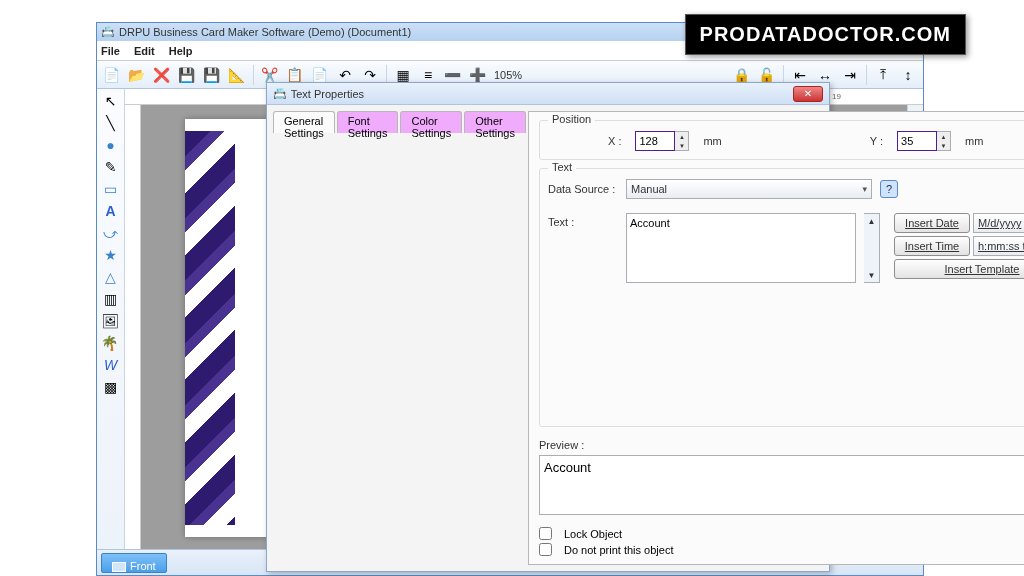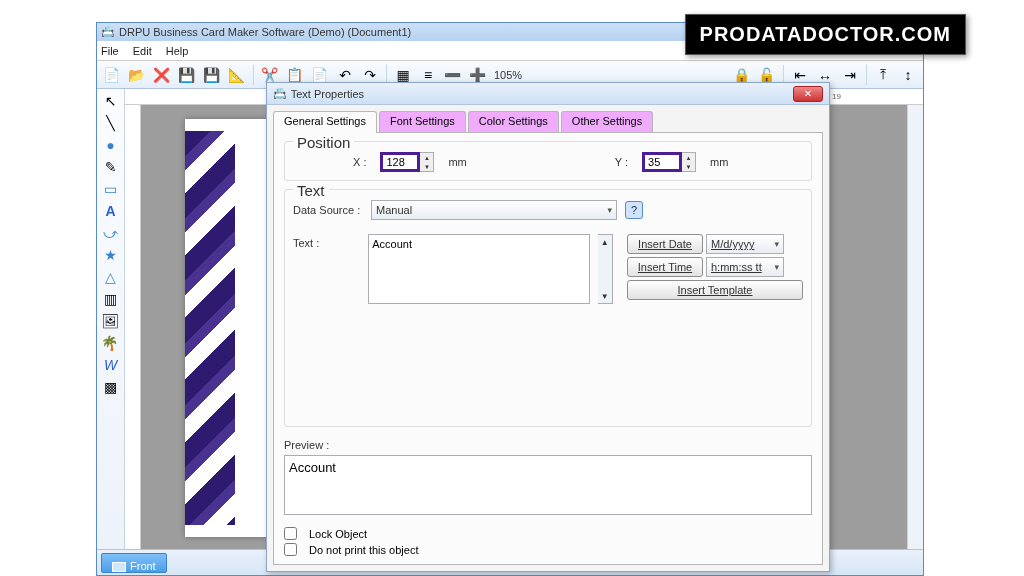--- a/index.html
+++ b/index.html
@@ -3,21 +3,21 @@
 <meta charset="utf-8">
 <style>
 * { box-sizing: border-box; margin: 0; padding: 0; font-family: "Segoe UI", Tahoma, sans-serif; }
 body { background: #fff; width: 1024px; height: 576px; overflow: hidden; position: relative; }
 
 .app-window { position: absolute; left: 96px; top: 22px; width: 828px; height: 554px; border: 1px solid #5a8bc8; background: #fff; display: flex; flex-direction: column; }
 
 .title-bar { height: 18px; background: linear-gradient(#cde0f7,#b5d2f0); display: flex; align-items: center; padding: 0 4px; font-size: 11px; color: #333; }
 .title-icon { width: 14px; height: 14px; margin-right: 4px; display: inline-block; }
 
-.menu-bar { height: 20px; display: flex; align-items: center; padding: 0 4px; font-size: 11px; border-bottom: 1px solid #ccc; gap: 14px; color: #222; }
+.menu-bar { height: 20px; display: flex; align-items: center; padding: 0 4px; font-size: 11px; border-bottom: 1px solid #ccc; gap: 14px; color: #222; font-weight: bold; }
 .menu-item { cursor: pointer; }
 
 .toolbar { height: 28px; background: linear-gradient(#fafcff,#e4eef9); border-bottom: 1px solid #b0c4de; display: flex; align-items: center; padding: 0 4px; gap: 3px; overflow: hidden; }
 .tb-btn { width: 22px; height: 22px; border: 1px solid transparent; display: flex; align-items: center; justify-content: center; font-size: 14px; cursor: pointer; border-radius: 2px; }
 .tb-sep { width: 1px; height: 20px; background: #c9d6e6; margin: 0 2px; }
 .zoom-text { font-size: 11px; color: #333; margin-left: 2px; }
 .toolbar-right { margin-left: auto; display: flex; align-items: center; gap: 3px; }
 
 .main-area { flex: 1; display: flex; background: #f0f0f0; }
 .left-tools { width: 28px; background: linear-gradient(#fafcff,#edf3fa); border-right: 1px solid #c7d4e4; display: flex; flex-direction: column; align-items: center; padding: 2px 0; gap: 2px; }
@@ -34,34 +34,34 @@
 .scroll-right { position:absolute; right:0; top:0; bottom:0; width:16px; background:#eef3fa; border-left:1px solid #c7d4e4;}
 
 .bottom-bar { height: 26px; background: linear-gradient(#e9f1fb,#d7e5f5); border-top: 1px solid #b0c4de; display: flex; align-items: center; padding: 0 4px; gap: 4px; }
 .front-tab { height: 20px; padding: 0 10px; background: linear-gradient(#7fc0f9,#4a9fe8); color: #fff; font-size: 11px; border: 1px solid #3a82c9; border-radius: 2px; display: flex; align-items: flex-end; gap: 4px; }
 .front-icon { width: 14px; height: 10px; background: #cfe6fb; border: 1px solid #fff; }
 
 
 .dialog { position: absolute; left: 266px; top: 82px; width: 564px; height: 490px; background: #f4f4f4; border: 1px solid #8ca6c9; box-shadow: 2px 2px 6px rgba(0,0,0,.25); display: flex; flex-direction: column; }
 .dlg-title { height: 22px; background: linear-gradient(#e8f1fc,#cfe0f5); display: flex; align-items: center; padding: 0 6px; font-size: 11px; color: #333; border-bottom: 1px solid #b0c4de; }
 .dlg-close { margin-left: auto; width: 30px; height: 16px; background: linear-gradient(#e88,#c33); border: 1px solid #a22; border-radius: 3px; color: #fff; font-size: 10px; display: flex; align-items: center; justify-content: center; cursor: pointer; }
-.dlg-body { flex: 1; padding: 6px; display: flex; flex-direction: column; }
+.dlg-body { flex: 1; padding: 6px; display: flex; flex-direction: row; }
 
 .tabs { display: flex; height: 22px; margin-bottom: -1px; }
 .tab { padding: 3px 10px; font-size: 11px; background: #f0abfc; border: 1px solid #b7b7b7; border-bottom: none; border-radius: 3px 3px 0 0; margin-right: 2px; cursor: pointer; }
 .tab.active { background: #fbfbfb; position: relative; z-index: 2; }
 .tab-panel { flex: 1; background: #fbfbfb; border: 1px solid #b7b7b7; padding: 8px 10px; display: flex; flex-direction: column; }
 
 .group-label { font-size: 11px; color: #333; margin-bottom: 4px; }
 .group-box { border: 1px solid #ddd; border-radius: 3px; padding: 10px 8px 8px; margin-bottom: 8px; position: relative; }
-.group-title { position: absolute; top: -8px; left: 8px; background: #fbfbfb; padding: 0 4px; font-size: 15px; color: #333; }
+.group-title { position: absolute; top: -8px; left: 8px; background: #fbfbfb; padding: 0 4px; font-size: 11px; color: #333; }
 
 .row { display: flex; align-items: center; gap: 8px; font-size: 11px; color: #333; }
 .spin { display: flex; align-items: center; }
-.spin input { width: 40px; height: 20px; border: 3px solid #4c1d95; font-size: 11px; padding: 0 3px; }
+.spin input { width: 40px; height: 20px; border: 1px solid #4c1d95; font-size: 11px; padding: 0 3px; }
 .spin-btns { width: 14px; height: 20px; border: 1px solid #abadb3; border-left: none; display: flex; flex-direction: column; }
 .spin-btns span { flex:1; font-size: 6px; display:flex; align-items:center; justify-content:center; background:#eee; cursor:pointer; }
 
 .sel { height: 20px; border: 1px solid #abadb3; background: linear-gradient(#fff,#e8edf3); font-size: 11px; padding: 0 18px 0 4px; display:flex; align-items:center; position:relative; cursor:pointer;}
 .sel::after { content:"▾"; position:absolute; right:4px; font-size:9px; color:#555;}
 .help-icon { width:18px; height:18px; border:1px solid #5a8bc8; border-radius:3px; background:#cfe3fb; color:#235; font-size:11px; display:flex; align-items:center; justify-content:center; cursor:pointer;}
 
 textarea.txt { width: 230px; height: 70px; border: 1px solid #abadb3; font-size: 11px; padding: 3px; resize:none;}
 .txt-scroll { width:16px; height:70px; border:1px solid #abadb3; border-left:none; display:flex; flex-direction:column; background:#eef3fa;}
 .txt-scroll span{font-size:8px;text-align:center;flex:0 0 14px;display:flex;align-items:center;justify-content:center;cursor:pointer;}

